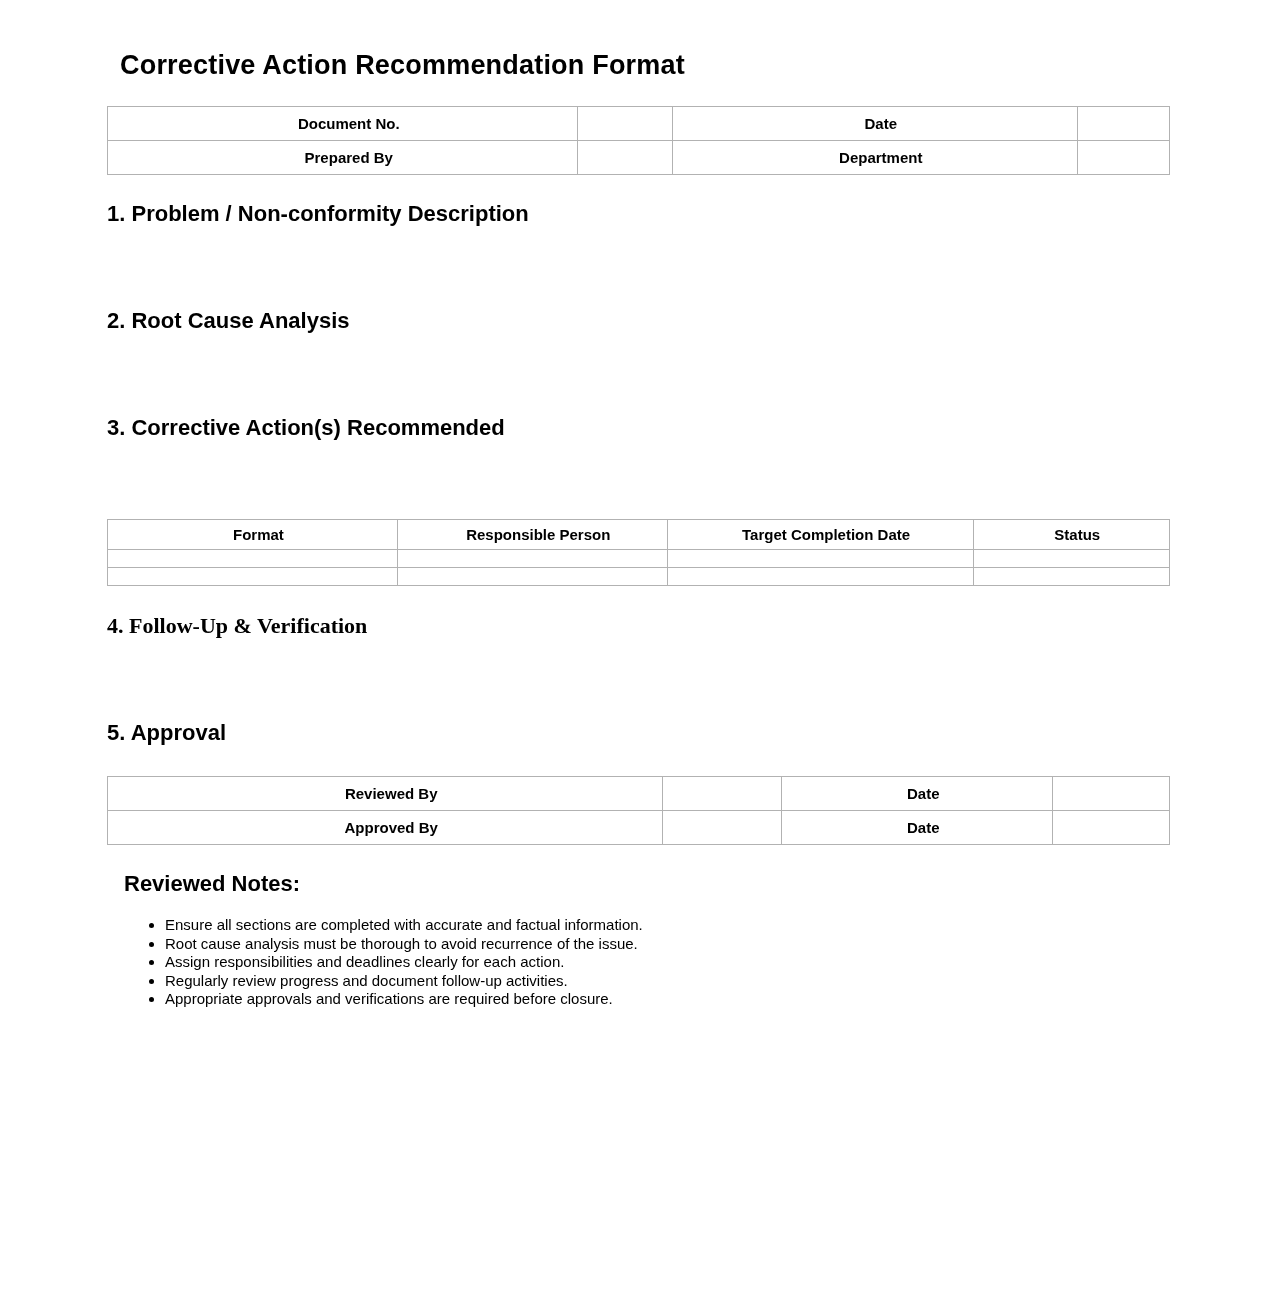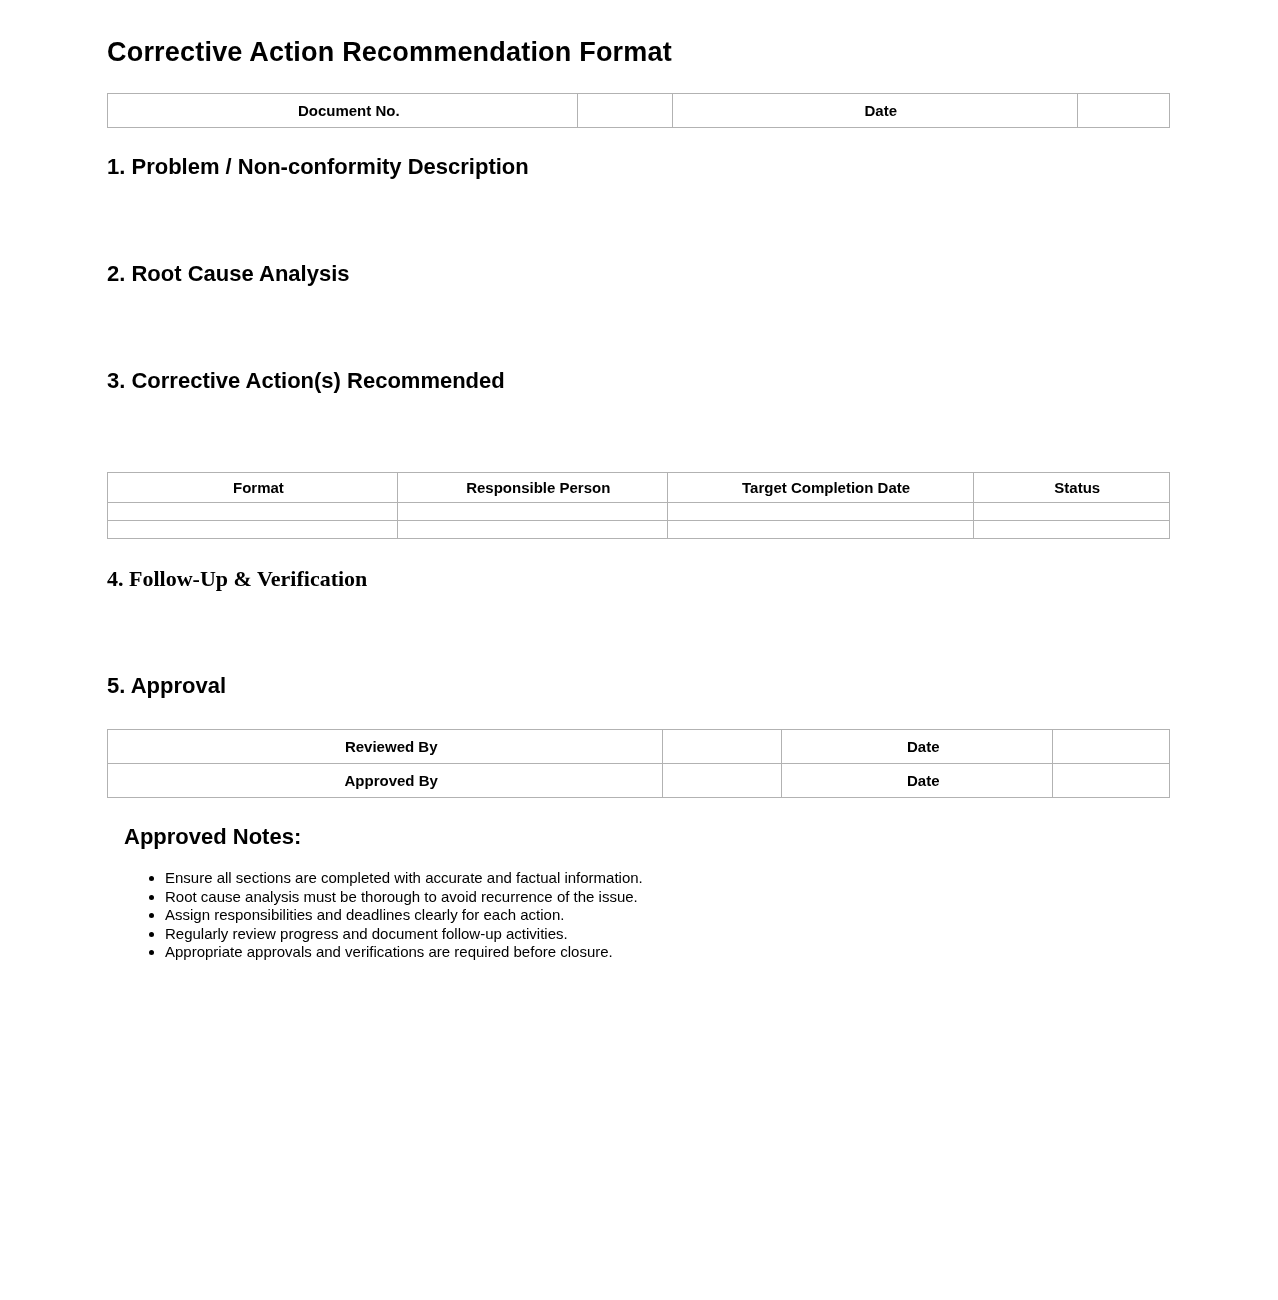--- a/index.html
+++ b/index.html
@@ -13,21 +13,21 @@
   body {
     width: 1278px;
     height: 1300px;
     overflow: hidden;
   }
   .page {
     width: 1063px;
     margin-left: 107px;
   }
   h1.doc-title {
-    margin: 0;
+    margin: 13px;
     padding-top: 36px;
     font-size: 27px;
     line-height: 1.2;
     font-weight: bold;
     letter-spacing: 0.2px;
   }
   table {
     width: 100%;
     border-collapse: collapse;
     table-layout: fixed;
@@ -106,20 +106,26 @@
   <h1 class="doc-title">Corrective Action Recommendation Format</h1>
 
   <table class="info-table">
     <tbody>
       <tr>
         <td class="label-cell c1">Document No.</td>
         <td class="c2"></td>
         <td class="label-cell c3">Date</td>
         <td class="c4"></td>
       </tr>
+      <tr>
+        <td class="label-cell c1">Prepared By</td>
+        <td class="c2"></td>
+        <td class="label-cell c3">Department</td>
+        <td class="c4"></td>
+      </tr>
     </tbody>
   </table>
 
   <h2 class="section-heading" id="sec-problem">1. Problem / Non-conformity Description</h2>
   <div class="answer-space"></div>
 
   <h2 class="section-heading" id="sec-root-cause">2. Root Cause Analysis</h2>
   <div class="answer-space"></div>
 
   <h2 class="section-heading" id="sec-corrective">3. Corrective Action(s) Recommended</h2>
@@ -166,21 +172,21 @@
       <tr>
         <td class="label-cell c1">Approved By</td>
         <td class="c2"></td>
         <td class="label-cell c3">Date</td>
         <td class="c4"></td>
       </tr>
     </tbody>
   </table>
 
   <div class="notes">
-    <h2 class="notes-heading">Approved Notes:</h2>
+    <h2 class="notes-heading">Reviewed Notes:</h2>
     <ul class="notes-list">
       <li>Ensure all sections are completed with accurate and factual information.</li>
       <li>Root cause analysis must be thorough to avoid recurrence of the issue.</li>
       <li>Assign responsibilities and deadlines clearly for each action.</li>
       <li>Regularly review progress and document follow-up activities.</li>
       <li>Appropriate approvals and verifications are required before closure.</li>
     </ul>
   </div>
 
 </div>

